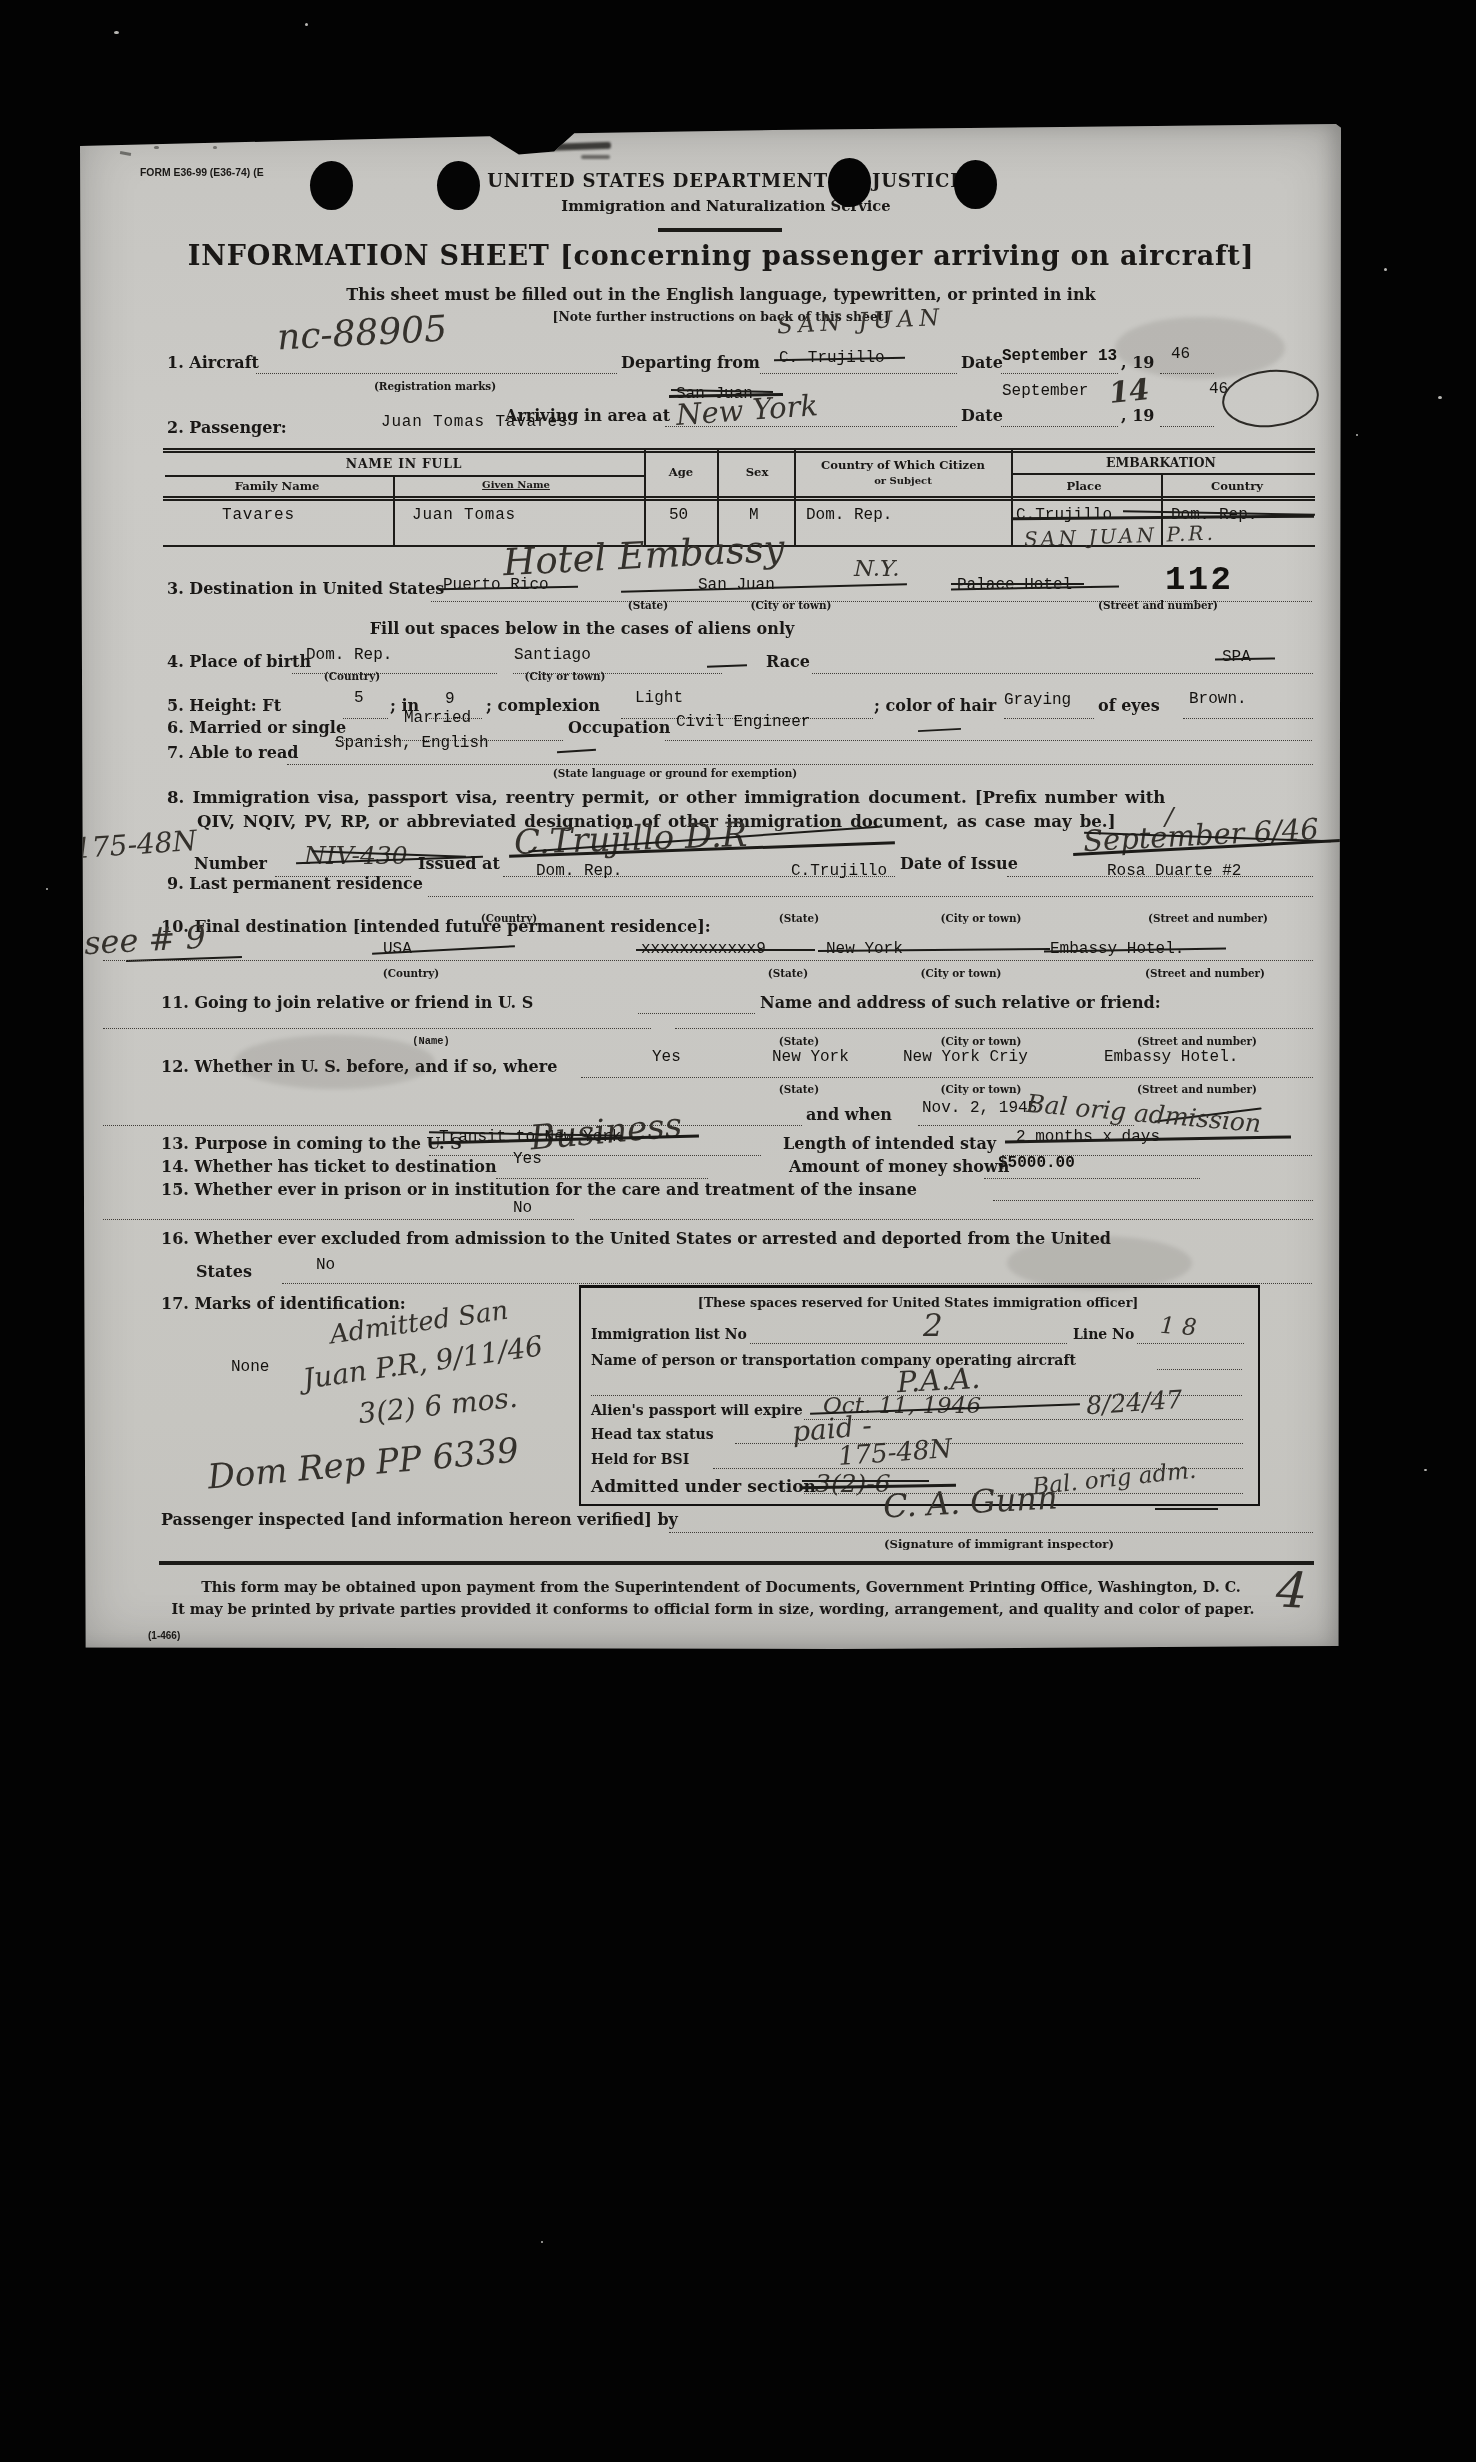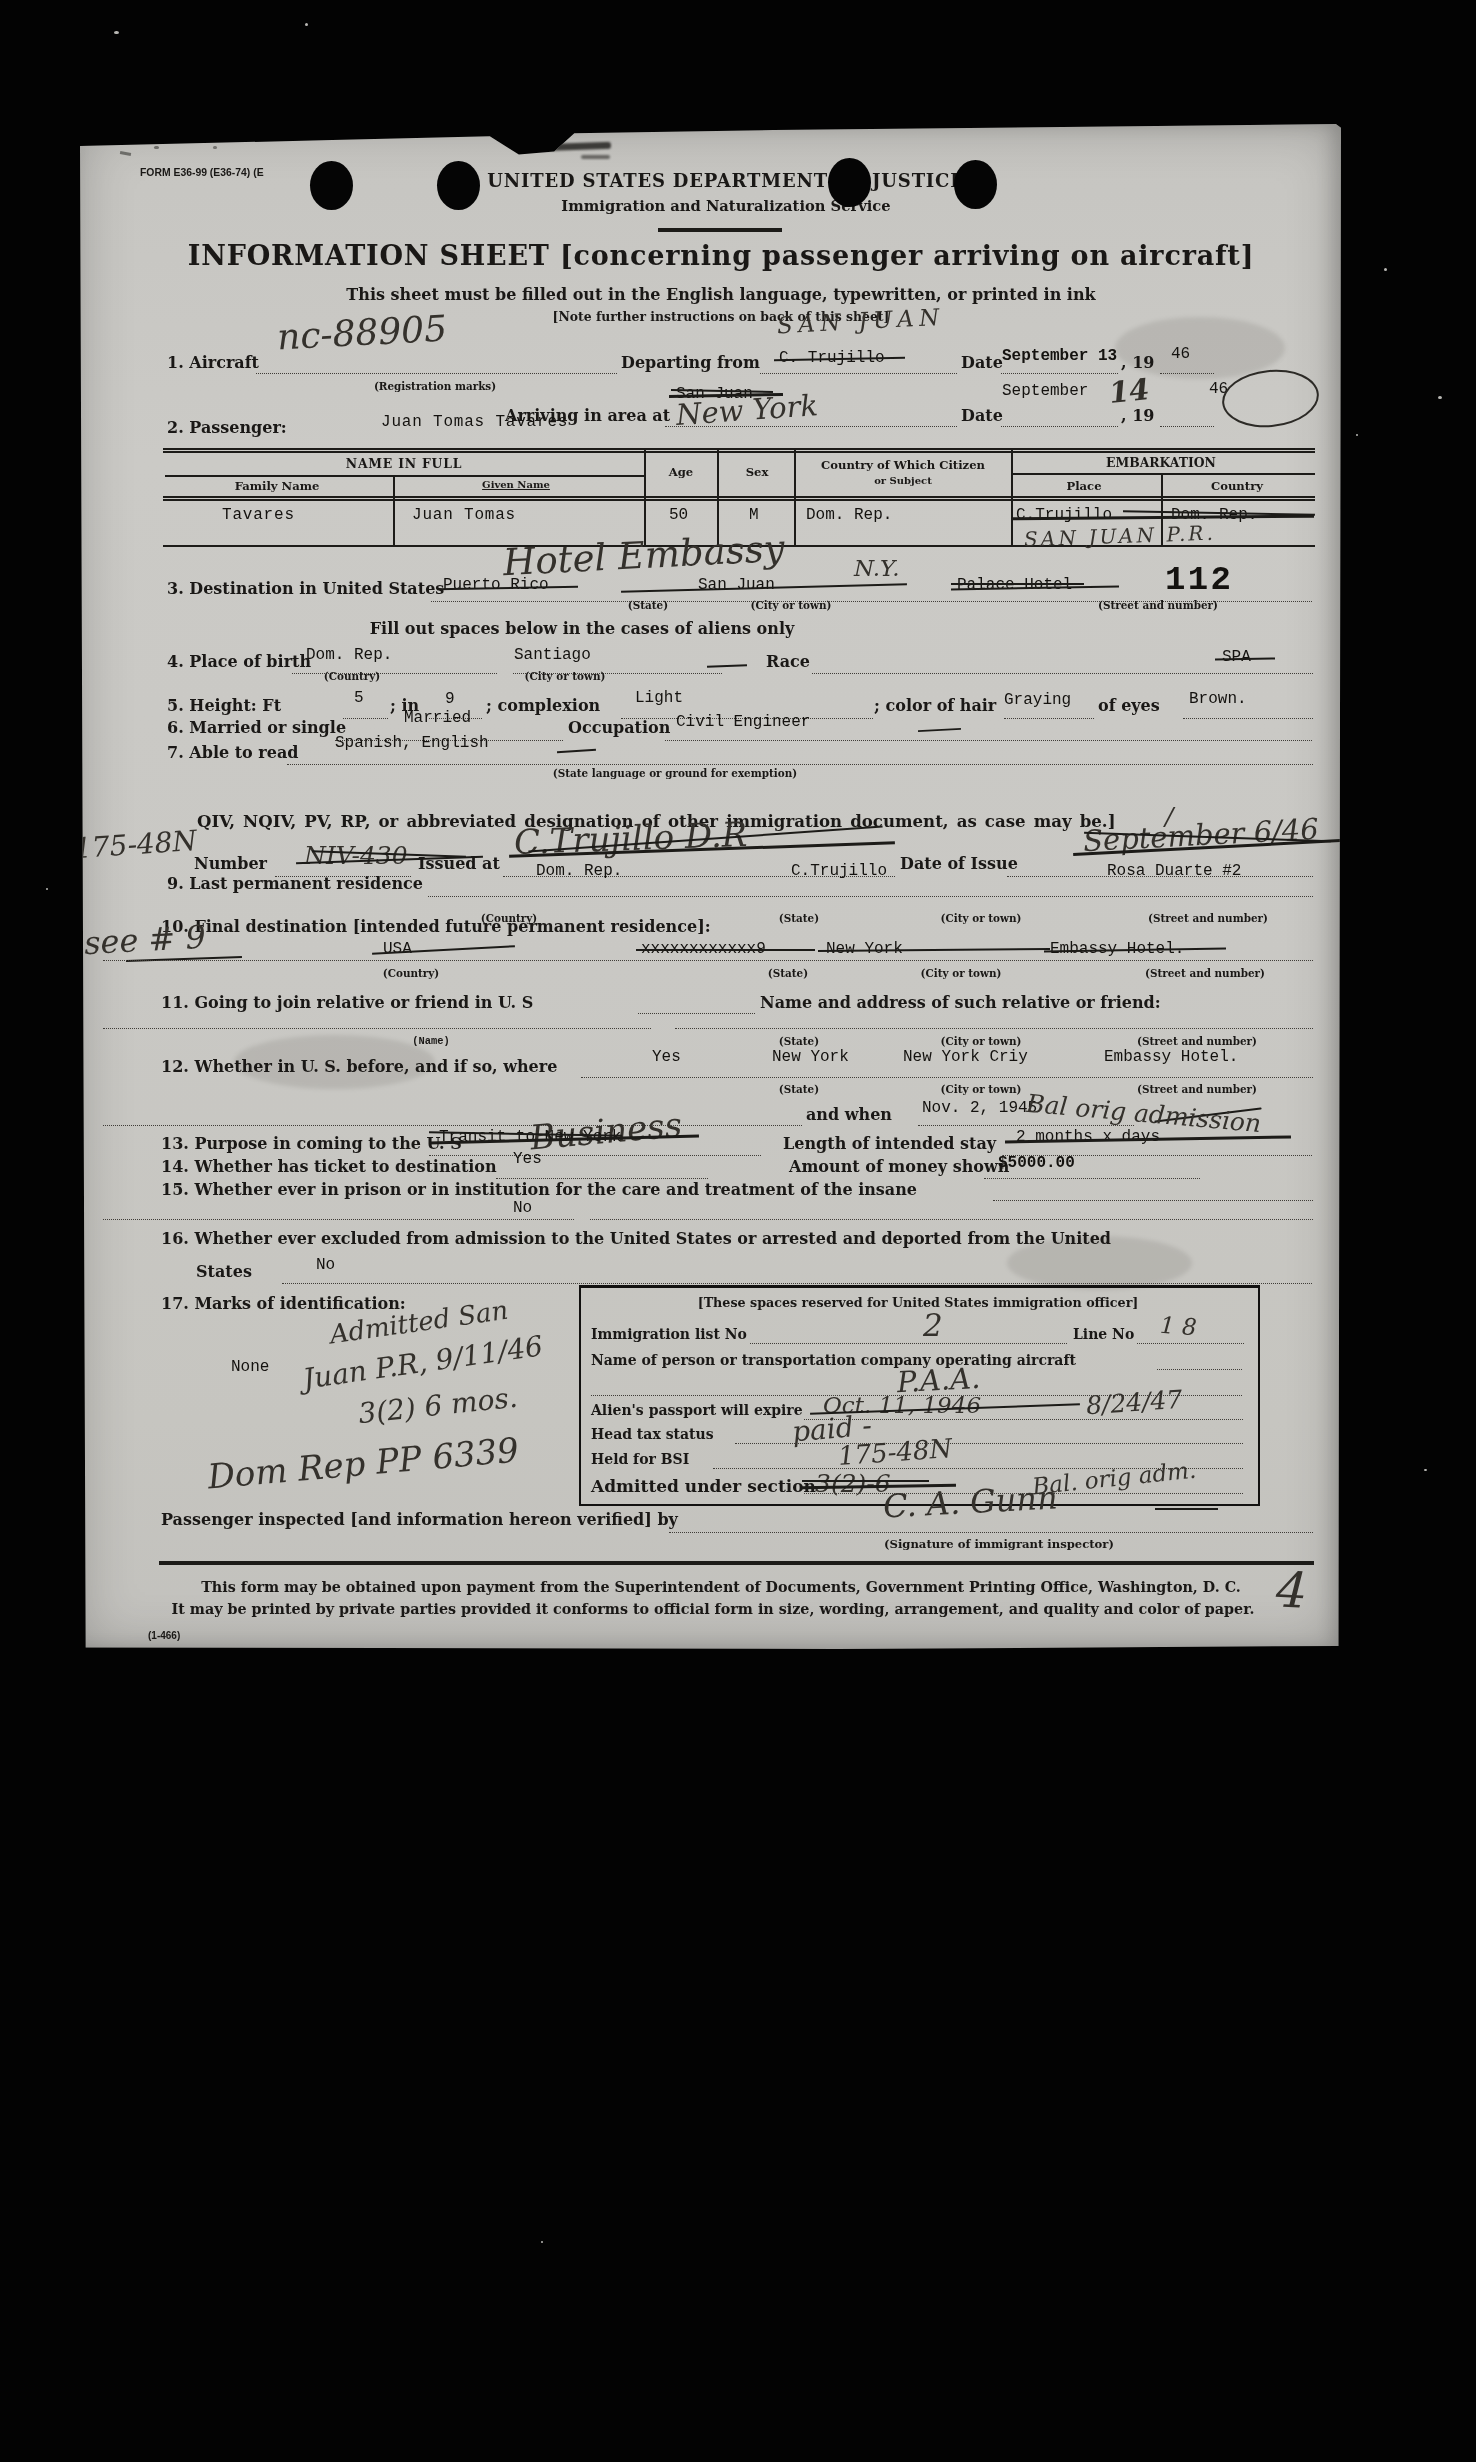--- a/index.html
+++ b/index.html
@@ -183,20 +183,21 @@
     <div class="a dots" style="left:585px;top:616px;width:647px;"></div>
     <span class="a tw" style="left:596px;top:589px;">Civil Engineer</span>
     <div class="a ln" style="left:838px;top:605px;width:43px;height:2.3px;transform:rotate(-3deg);"></div>
 
     <span class="a pr" style="left:87px;top:619px;">7. Able to read</span>
     <div class="a dots" style="left:207px;top:640px;width:1026px;"></div>
     <span class="a tw" style="left:255px;top:610px;">Spanish, English</span>
     <div class="a ln" style="left:477px;top:626px;width:39px;height:2.3px;transform:rotate(-4deg);"></div>
     <span class="a lbl ctr" style="left:595px;top:643px;">(State language or ground for exemption)</span>
 
+    <span class="a pr" style="left:87px;top:663px;font-size:16.6px;word-spacing:2.3px;">8. Immigration visa, passport visa, reentry permit, or other immigration document.  [Prefix number with</span>
     <span class="a pr" style="left:117px;top:687px;font-size:16.6px;word-spacing:2.3px;">QIV, NQIV, PV, RP, or abbreviated designation of other immigration document, as case may be.]</span>
     <span class="a hw" style="left:1085px;top:678px;font-size:25px;">/</span>
     <span class="a hw" style="left:-6.2px;top:704px;font-size:28px;transform:rotate(-4deg);">175-48N</span>
 
     <span class="a pr" style="left:114px;top:730px;">Number</span>
     <div class="a dots" style="left:195px;top:752px;width:136px;"></div>
     <span class="a hw" style="left:224px;top:717px;font-size:25px;">NIV-430</span>
     <div class="a ln" style="left:216px;top:735px;width:187px;height:2.3px;transform:rotate(-2deg);"></div>
     <div class="a ln" style="left:232px;top:729px;width:154px;height:1.5px;transform:rotate(2deg);"></div>
     <span class="a pr" style="left:338px;top:730px;">Issued at</span>

